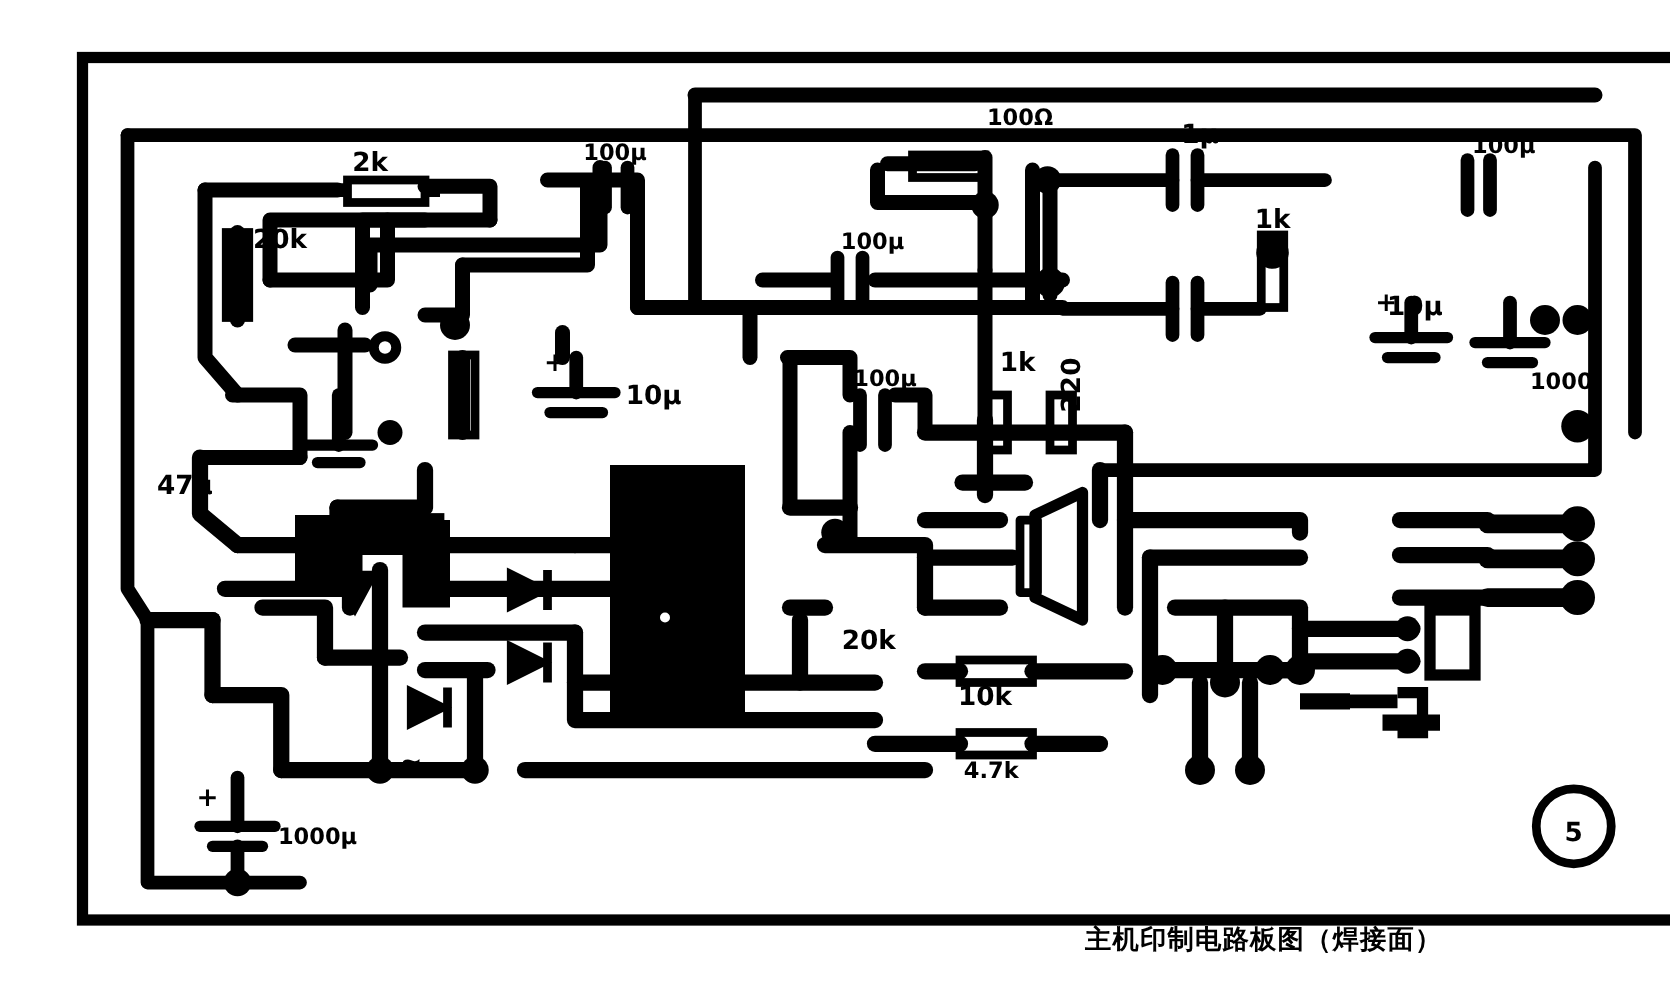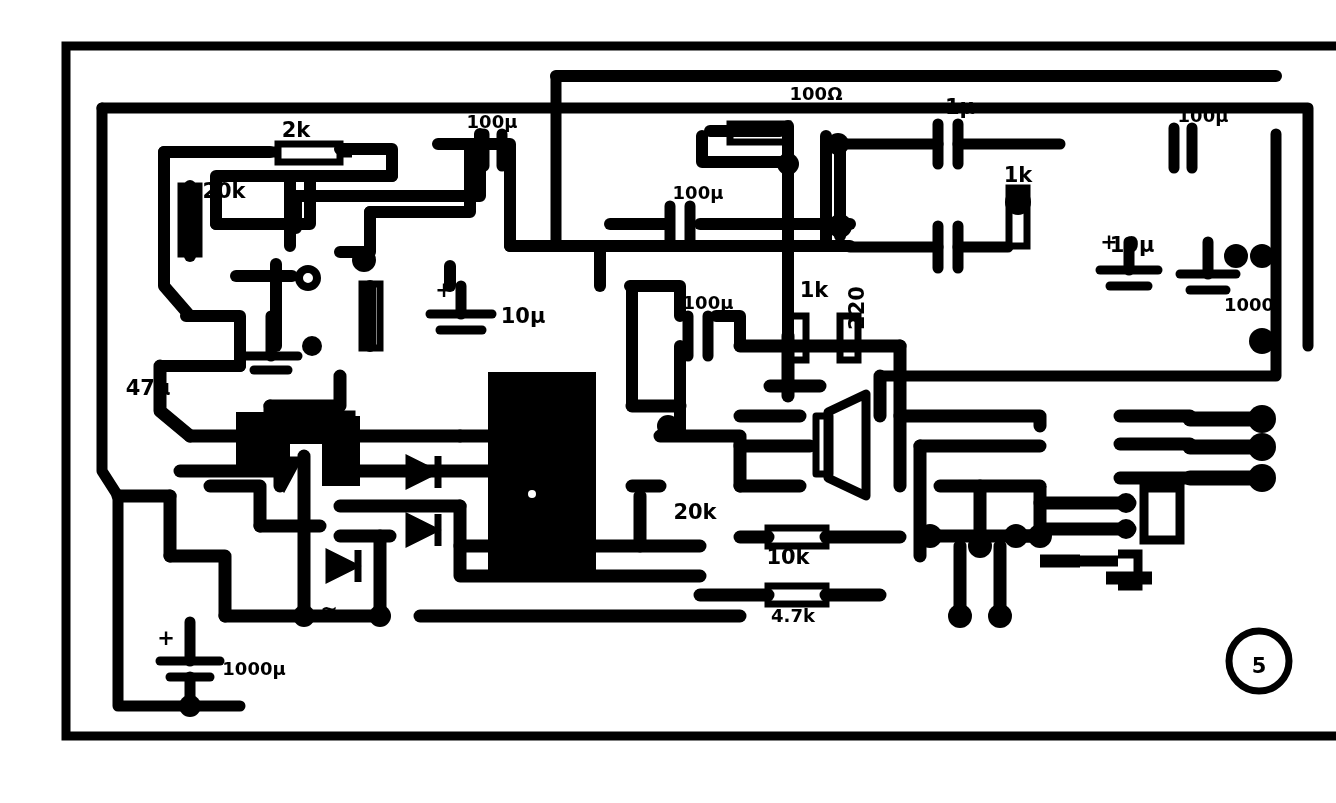--- a/index.html
+++ b/index.html
@@ -391,14 +391,15 @@
           <text class="lbl lbl-sm" x="214" y="659" text-anchor="middle">1000μ</text>
           <text class="lbl" x="289" y="600" text-anchor="middle">~</text>
           <text class="lbl" x="404" y="281" text-anchor="middle">+</text>
           <text class="lbl" x="1069" y="233" text-anchor="middle">+</text>
           <text class="lbl" x="126" y="629" text-anchor="middle">+</text>
         </g>
 
     </svg>
   </figure>
 
+  <div id="caption">主机印制电路板图（焊接面）</div>
 
 </div>
 
 </body></html>

